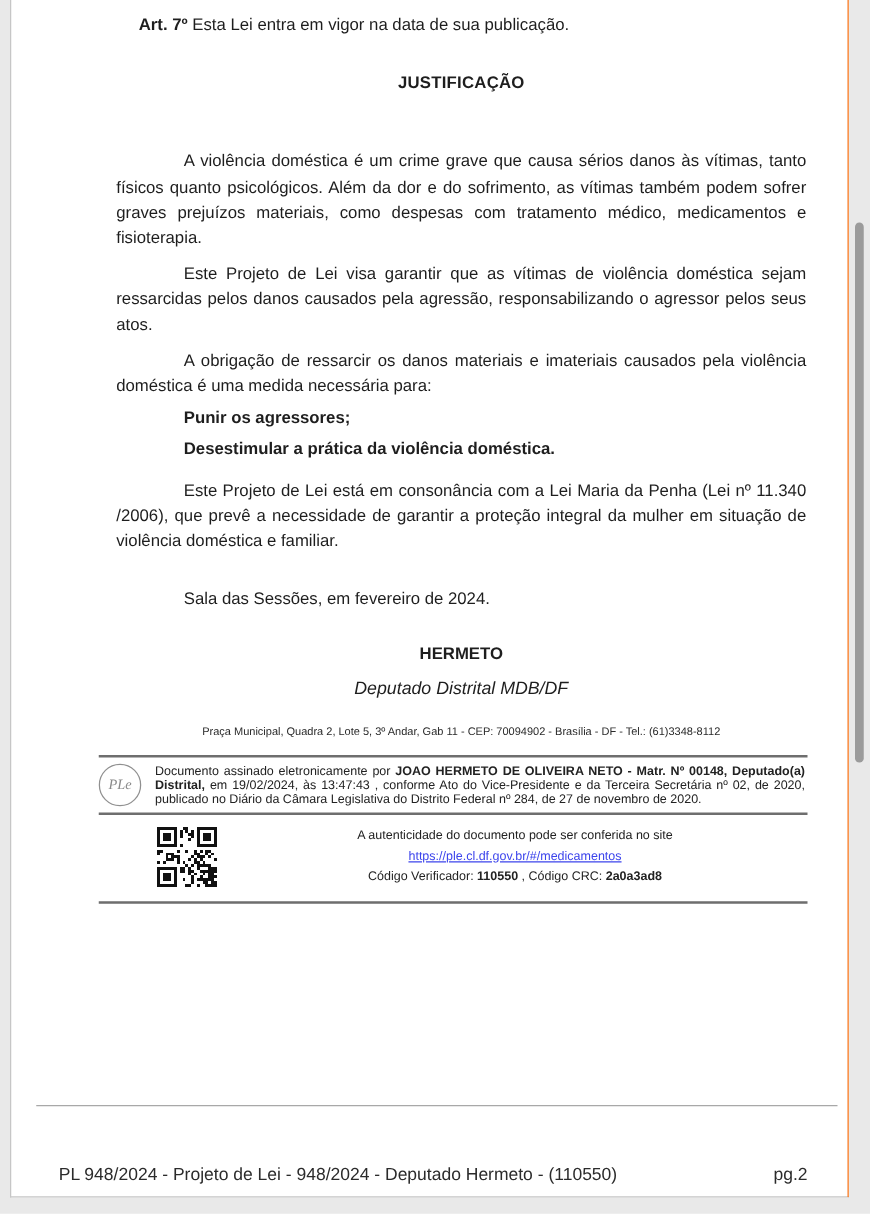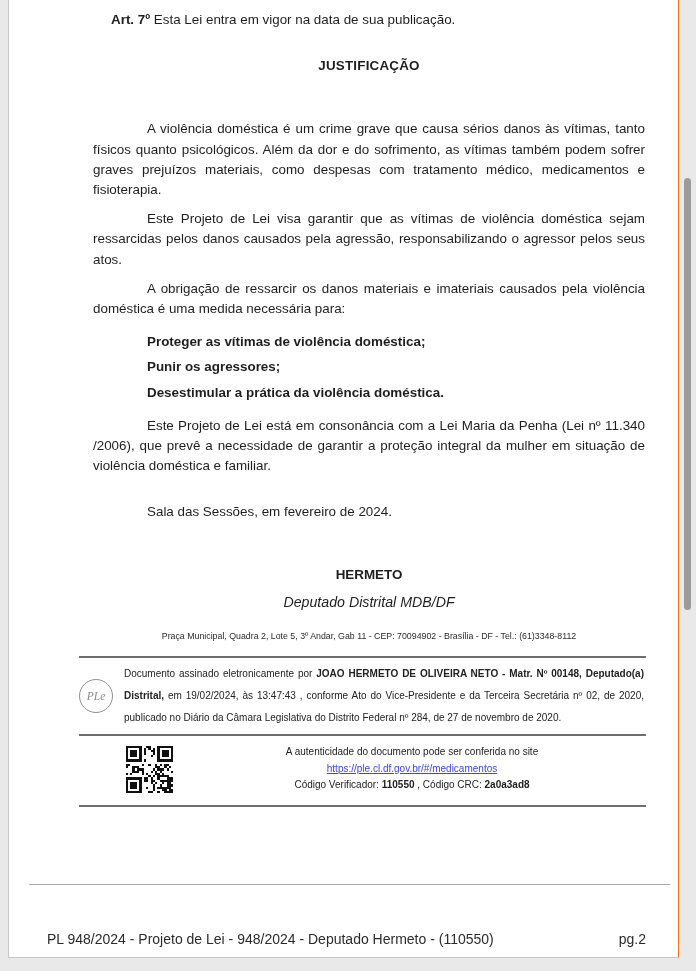--- a/index.html
+++ b/index.html
@@ -18,32 +18,32 @@
   .content { margin:0 33px 0 84px; padding-top:10px; font-size:13.4px; line-height:20.2px; }
   .art { margin:0; text-indent:18px; }
   .justif-title { margin:26px 0 0 0; text-align:center; font-size:13.4px; font-weight:bold; letter-spacing:.2px; }
   .para { margin:0; text-align:justify; text-indent:54px; }
   .p1 { margin-top:43px; }
   .p2, .p3 { margin-top:9px; }
   .bold-item { margin:5px 0 0 54px; font-weight:bold; }
   .bold-item.first { margin-top:13px; }
   .p4 { margin-top:13px; }
   .session-line { margin:26px 0 0 0; text-indent:54px; }
-  .sig-name { margin-top:42px; text-align:center; font-weight:bold; font-size:13.4px; }
+  .sig-name { margin-top:24px; text-align:center; font-weight:bold; font-size:13.4px; }
   .sig-role { margin-top:7px; text-align:center; font-style:italic; font-size:14.2px; }
   .address { margin-top:19px; text-align:center; font-size:8.8px; line-height:11.5px; color:#2a2a2a; }
   .esign-block { margin:13px 32px 0 70px; font-size:10px; }
   .rule { border:none; border-top:2px solid #6e6e6e; margin:0; }
   .esign-row { display:flex; align-items:center; gap:11px; padding:5px 2px 5px 0; }
   .ple-logo {
     flex:0 0 34px; width:34px; height:34px; border:1.6px solid #909090; border-radius:50%;
     display:flex; align-items:center; justify-content:center;
     color:#8a8a8a; font-size:11.5px; font-style:italic; font-family:"Liberation Serif", serif;
   }
-  .esign-text { flex:1; margin:0; text-align:justify; font-size:10px; line-height:22px; color:#222; }
+  .esign-text { flex:1; margin:0; text-align:justify; font-size:10px; line-height:11px; color:#222; }
   .auth-row { display:flex; align-items:center; padding:5px 0 7px 0; }
   .qr { flex:0 0 57px; margin-left:42px; }
   .auth-text { flex:1; text-align:center; font-size:10px; line-height:16.5px; color:#222; }
   .auth-link { color:#3c44ec; text-decoration:underline; }
   .footer-line { position:absolute; left:20px; right:8px; top:884px; border-top:1px solid #a8a8a8; }
   .page-footer {
     position:absolute; left:38px; right:32px; bottom:10px;
     display:flex; justify-content:space-between;
     font-size:14px; color:#2b2b2b;
   }
@@ -60,21 +60,20 @@
 
   <div class="content">
     <p class="art"><b>Art. 7º</b><span> Esta Lei entra em vigor na data de sua publicação.</span></p>
 
     <h3 class="justif-title">JUSTIFICAÇÃO</h3>
 
     <p class="para p1">A violência doméstica é um crime grave que causa sérios danos às vítimas, tanto físicos quanto psicológicos. Além da dor e do sofrimento, as vítimas também podem sofrer graves prejuízos materiais, como despesas com tratamento médico, medicamentos e fisioterapia.</p>
     <p class="para p2">Este Projeto de Lei visa garantir que as vítimas de violência doméstica sejam ressarcidas pelos danos causados pela agressão, responsabilizando o agressor pelos seus atos.</p>
     <p class="para p3">A obrigação de ressarcir os danos materiais e imateriais causados pela violência doméstica é uma medida necessária para:</p>
 
-    <p class="bold-item first">Proteger as vítimas de violência doméstica;</p>
     <p class="bold-item">Punir os agressores;</p>
     <p class="bold-item">Desestimular a prática da violência doméstica.</p>
 
     <p class="para p4">Este Projeto de Lei está em consonância com a Lei Maria da Penha (Lei nº 11.340 /2006), que prevê a necessidade de garantir a proteção integral da mulher em situação de violência doméstica e familiar.</p>
 
     <p class="session-line">Sala das Sessões, em fevereiro de 2024.</p>
 
     <div class="sig-name">HERMETO</div>
     <div class="sig-role">Deputado Distrital MDB/DF</div>
 

